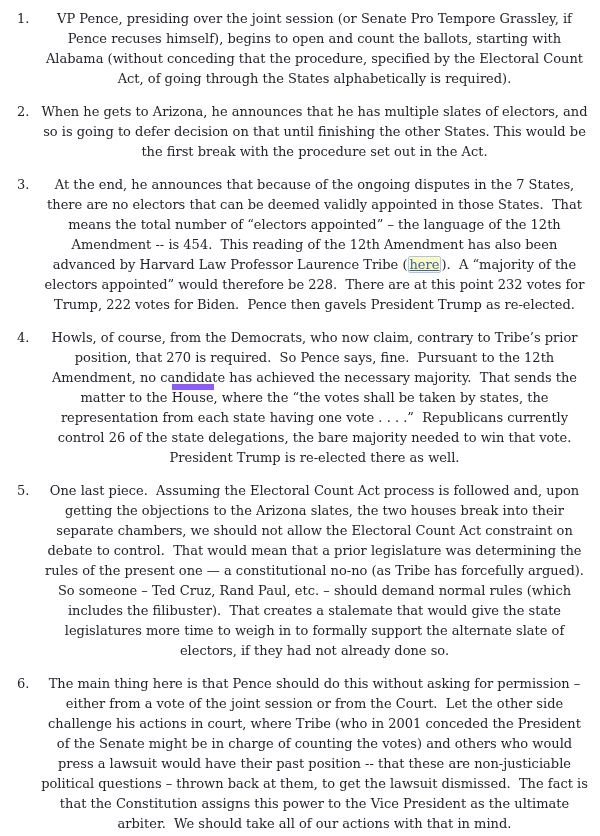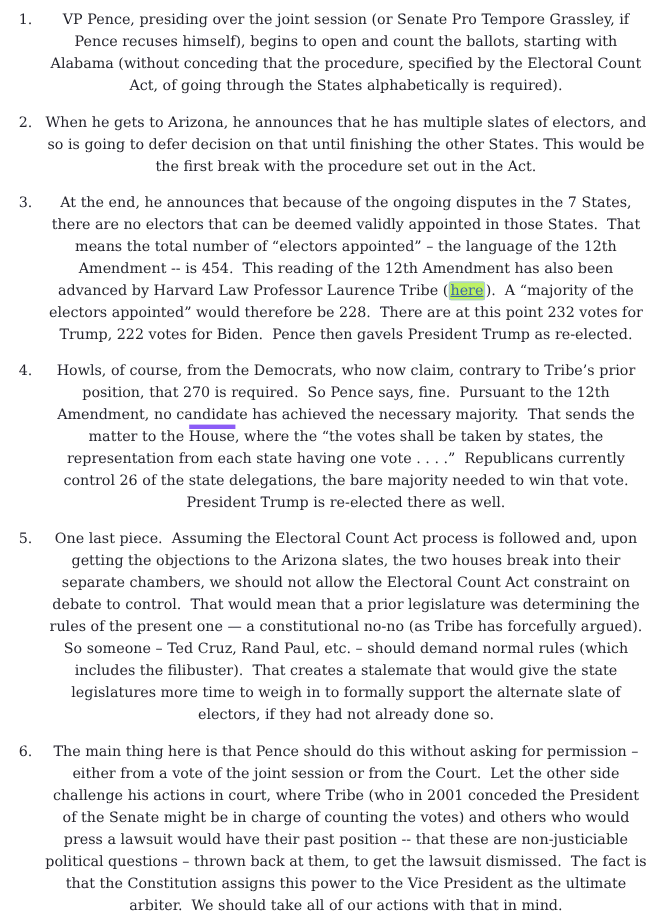--- a/index.html
+++ b/index.html
@@ -37,27 +37,27 @@
     font-size: 13px;
     line-height: 20px;
     white-space: pre-wrap;
     text-align: center;
   }
   .txt span { white-space: pre-wrap; margin-top: 11px; }
   .link {
     color: #3a64ad;
     text-decoration: underline;
     border: 1px solid #aac6e6;
-    background: #bef264;
+    background: #fef9c3;
     border-radius: 2px;
     padding: 0 1px;
     cursor: pointer;
   }
   .overline-word {
-    border-top: 4px solid #8b5cf6;
+    border-top: 6px solid #8b5cf6;
   }
 </style>
 </head>
 <body>
 
 <div class="page">
   <div>
 
     <div class="item">
       <span class="num">1.</span>

